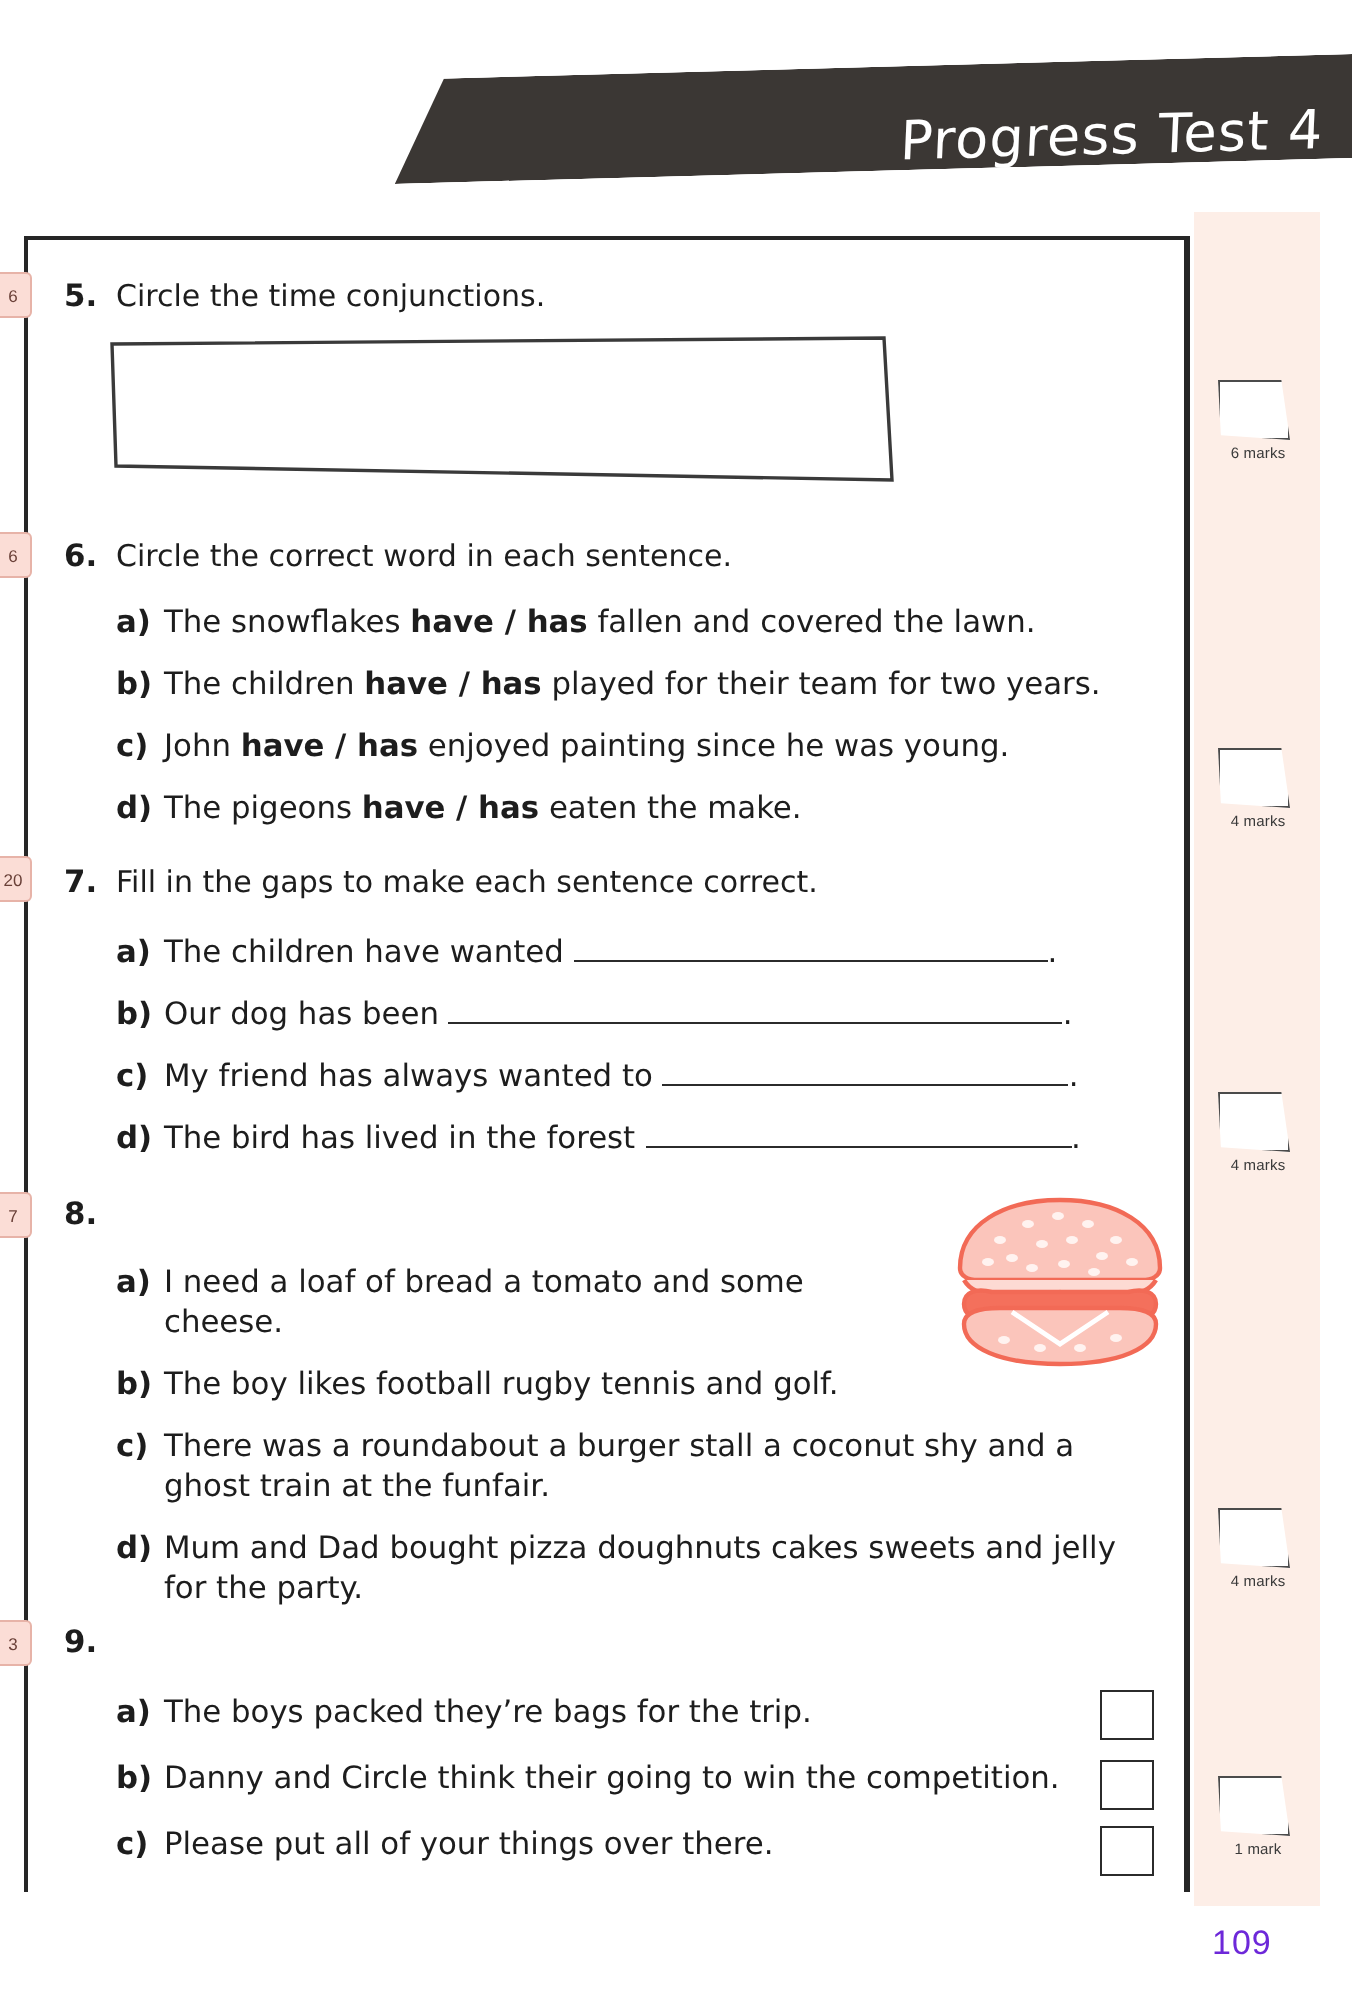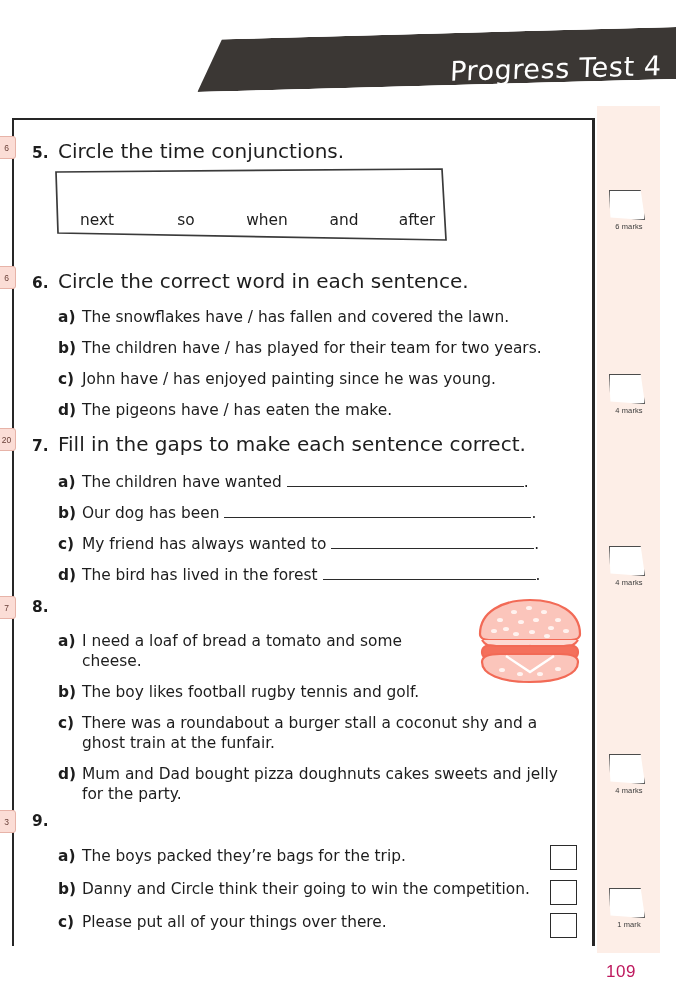--- a/index.html
+++ b/index.html
@@ -96,21 +96,21 @@
     font-size: 7.5px;
     color: #3a3a3a;
     font-family: "Liberation Sans", sans-serif;
     letter-spacing: 0.1px;
   }
   .page-number {
     position: absolute;
     left: 606px;
     top: 962px;
     font-size: 17px;
-    color: #be185d;
+    color: #6d28d9;
     font-family: "Liberation Sans", sans-serif;
     letter-spacing: 0.5px;
   }
 
   
   .score-tab {
     position: absolute;
     left: -3px;
     width: 19px;
     height: 23px;
@@ -137,36 +137,36 @@
     align-items: baseline;
     font-size: 15.4px;
     line-height: 1.25;
   }
   .q-num {
     font-weight: bold;
     width: 26px;
     flex: none;
     font-size: 15.4px;
   }
-  .q-text { font-size: 20px; }
+  .q-text { font-size: 15px; }
 
   .q-item {
     display: flex;
     align-items: baseline;
     font-size: 15.4px;
     line-height: 1.3;
     margin-left: 26px;
   }
   .q-letter {
     font-weight: bold;
     width: 24px;
     flex: none;
   }
   .q-body { flex: 1; }
-  .q-body b { font-weight: normal; }
+  .q-body b { font-weight: bold; }
 
   
   .wordbox {
     position: absolute;
     left: 54px;
     top: 167px;
     width: 394px;
     height: 75px;
   }
   .wordbox svg { position: absolute; left: 0; top: 0; }
@@ -251,27 +251,20 @@
   <div class="q-head">
     <span class="q-num">5.</span>
     <span class="q-text">Circle the time conjunctions.</span>
   </div>
 </div>
 
 <div class="wordbox">
   <svg width="394" height="75" viewBox="0 0 394 75">
     <polygon points="2,5 388,2 392,73 4,66" fill="#ffffff" stroke="#3a3a3a" stroke-width="1.7"></polygon>
   </svg>
-  <div class="wordbox-row" style="top:44px">
-    <span class="wb-cell" style="width:86px">next</span>
-    <span class="wb-cell" style="width:92px">so</span>
-    <span class="wb-cell" style="width:70px">when</span>
-    <span class="wb-cell" style="width:84px">and</span>
-    <span class="wb-cell" style="width:62px">after</span>
-  </div>
 </div>
 
 <div class="question" style="top:269px; width:545px">
   <div class="q-head">
     <span class="q-num">6.</span>
     <span class="q-text">Circle the correct word in each sentence.</span>
   </div>
   <div class="q-item" style="margin-top:13px">
     <span class="q-letter">a)</span>
     <span class="q-body"><span>The snowflakes </span><b>have / has</b><span> fallen and covered the lawn.</span></span>

